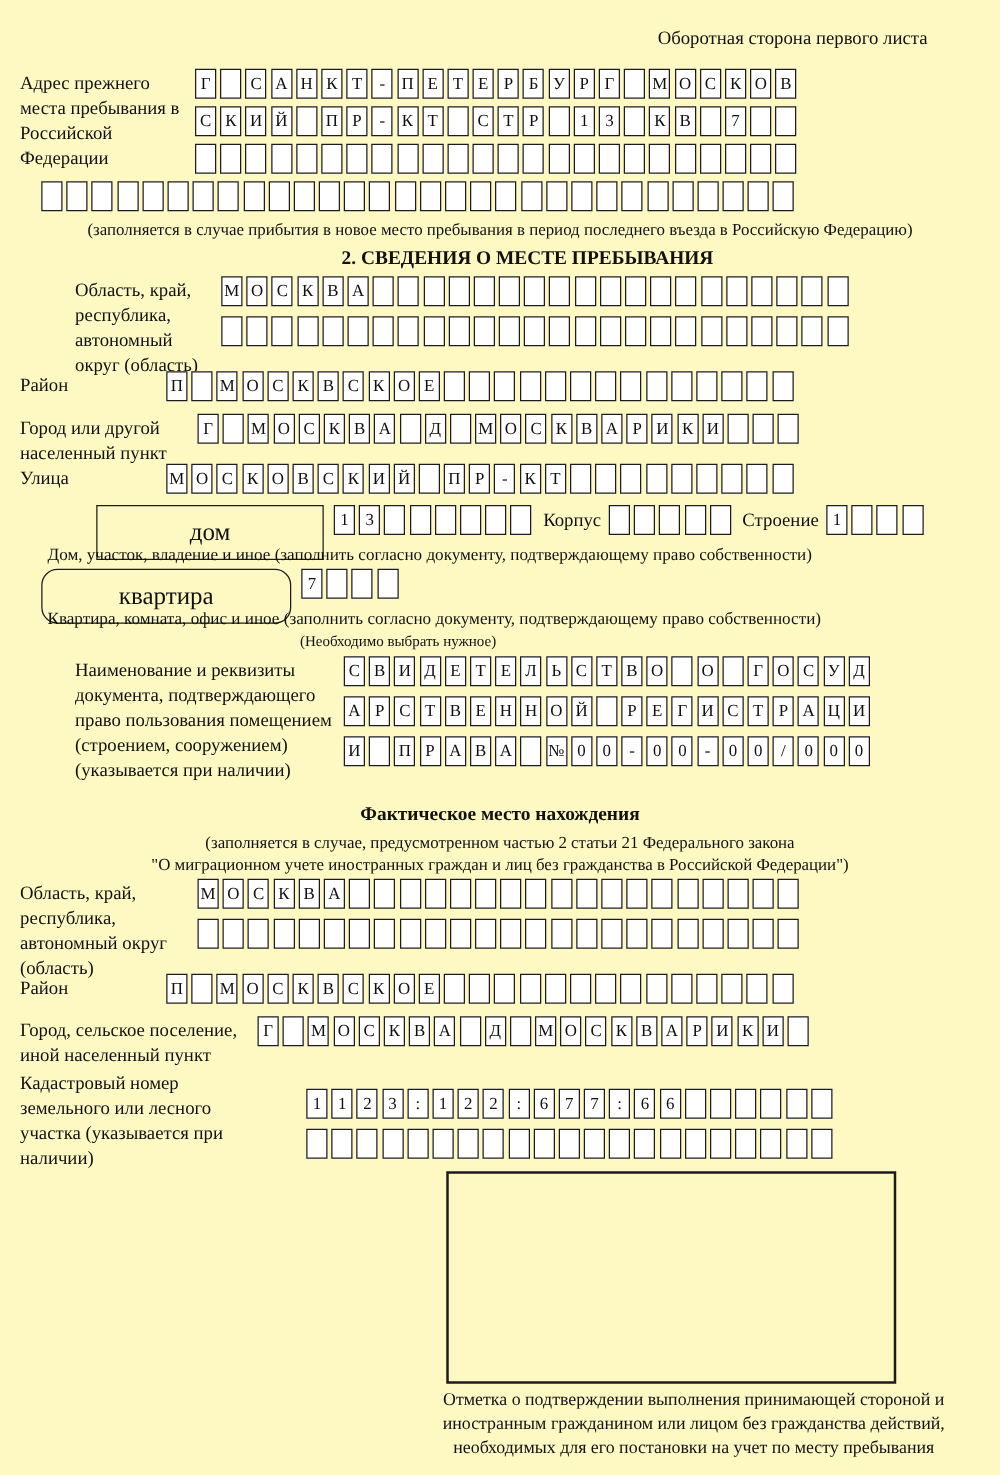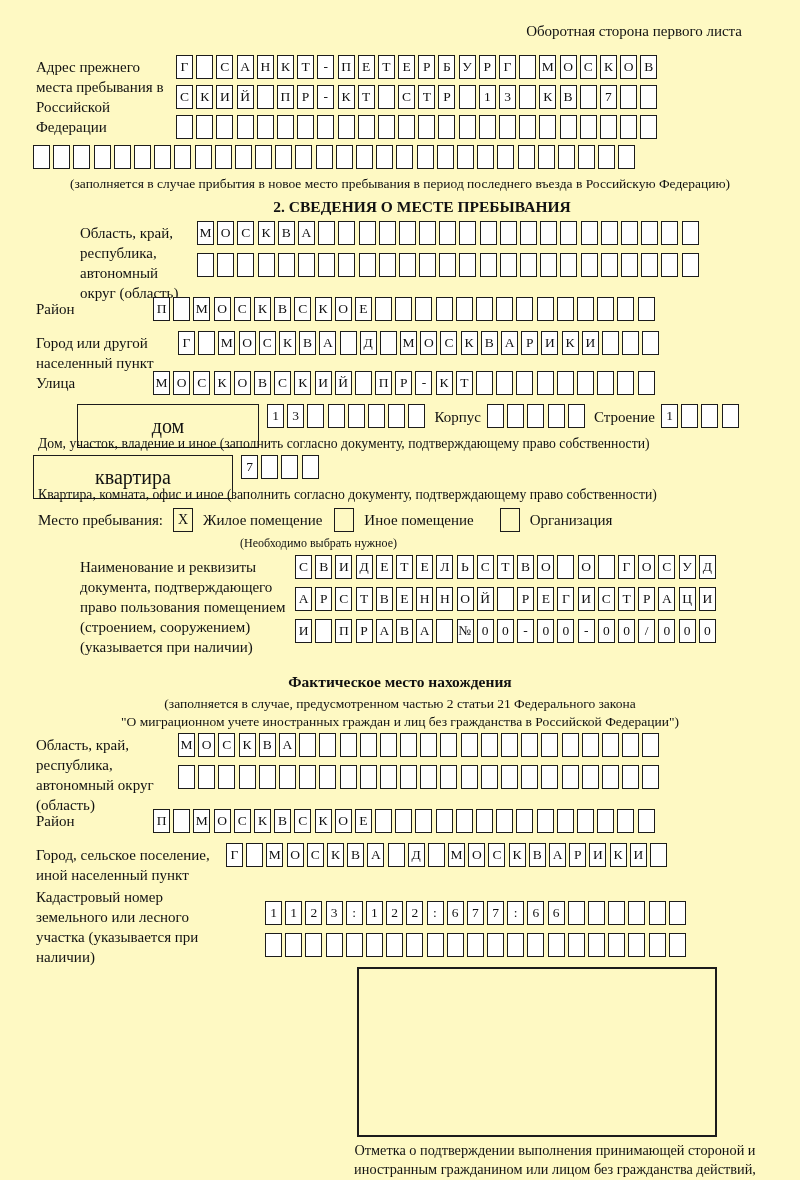--- a/index.html
+++ b/index.html
@@ -5,21 +5,21 @@
   * { margin:0; padding:0; box-sizing:border-box; }
   html,body { background:#fff; }
   .page {
     width:800px; height:1180px; overflow:hidden; position:relative;
     background:#fef9c3; color:#111;
     font-family:"Liberation Serif","DejaVu Serif",serif;
     padding-top:20px;
   }
   .header-note { text-align:right; padding-right:58px; font-size:15px; line-height:23px; }
 
-  .form-row { display:flex; align-items:flex-start; margin-left:36px; }
+  .form-row { display:flex; align-items:flex-start; margin-left:16px; }
   .row-label { font-size:15px; line-height:20px; padding-top:2px; }
   .w140 { width:140px; } .w117 { width:117px; } .w142 { width:142px; }
   .w215 { width:215px; } .w190 { width:190px; } .w184 { width:184px; }
 
   .cells-row { display:flex; height:30px; align-items:flex-start; }
   .cells-col .cells-row { margin-bottom:0; }
   .cell {
     width:17px; height:24px; border:1.5px solid #1c1c1c; margin-right:3.2px;
     display:inline-flex; align-items:center; justify-content:center;
     font-size:13.5px; line-height:1; background:#fff; flex:0 0 auto;
@@ -29,21 +29,21 @@
   .note-center { text-align:center; font-size:13.5px; line-height:18px; }
   .note-left { margin-left:38px; font-size:13.7px; line-height:18px; }
   .section-title { text-align:center; font-weight:bold; font-size:15.5px; line-height:22px; }
 
   .type-row { display:flex; align-items:flex-start; margin-left:33px; height:31px; }
   .type-box {
     height:44px; border:1.5px solid #1c1c1c; display:flex;
     align-items:center; justify-content:center; font-size:20px;
   }
   .tb-dom { width:182px; margin-right:8px; }
-  .tb-kv  { width:200px; margin-right:8px; }
+  .tb-kv  { width:200px; margin-right:8px;border-radius:13px; }
   .inline-lbl { font-size:15px; line-height:27px; margin:0 6px; }
 
   .chk-row { display:flex; align-items:center; margin-left:38px; height:28px; }
   .chk-box {
     width:20px; height:24px; border:1.5px solid #1c1c1c; display:inline-flex;
     align-items:center; justify-content:center; font-size:14px; flex:0 0 auto;
   }
   .chk-lbl { font-size:15px; margin:0 12px 0 10px; }
   .stay-lbl { font-size:15px; margin-right:10px; }
 
@@ -363,29 +363,20 @@
     <div class="type-box tb-kv">квартира</div>
     <div class="cells-row">
         <span class="cell">7</span>
         <span class="cell"></span>
         <span class="cell"></span>
         <span class="cell"></span>
       </div>
   </div>
   <div class="note-left">Квартира, комната, офис и иное (заполнить согласно документу, подтверждающему право собственности)</div>
 
-  <div class="chk-row mt2">
-    <span class="stay-lbl">Место пребывания:</span>
-    <span class="chk-box">X</span>
-    <span class="chk-lbl">Жилое помещение</span>
-    <span class="chk-box"></span>
-    <span class="chk-lbl" style="margin-right:26px;">Иное помещение</span>
-    <span class="chk-box"></span>
-    <span class="chk-lbl">Организация</span>
-  </div>
   <div class="note-center" style="text-align:left; margin-left:240px; font-size:12px;">(Необходимо выбрать нужное)</div>
 
   <div class="form-row mt3" style="height:114px;">
     <div class="row-label w215">Наименование и реквизиты документа, подтверждающего право пользования помещением (строением, сооружением) (указывается при наличии)</div>
     <div class="cells-col">
       <div class="cells-row" style="margin-bottom:2px;">
           <span class="cell">С</span>
           <span class="cell">В</span>
           <span class="cell">И</span>
           <span class="cell">Д</span>

